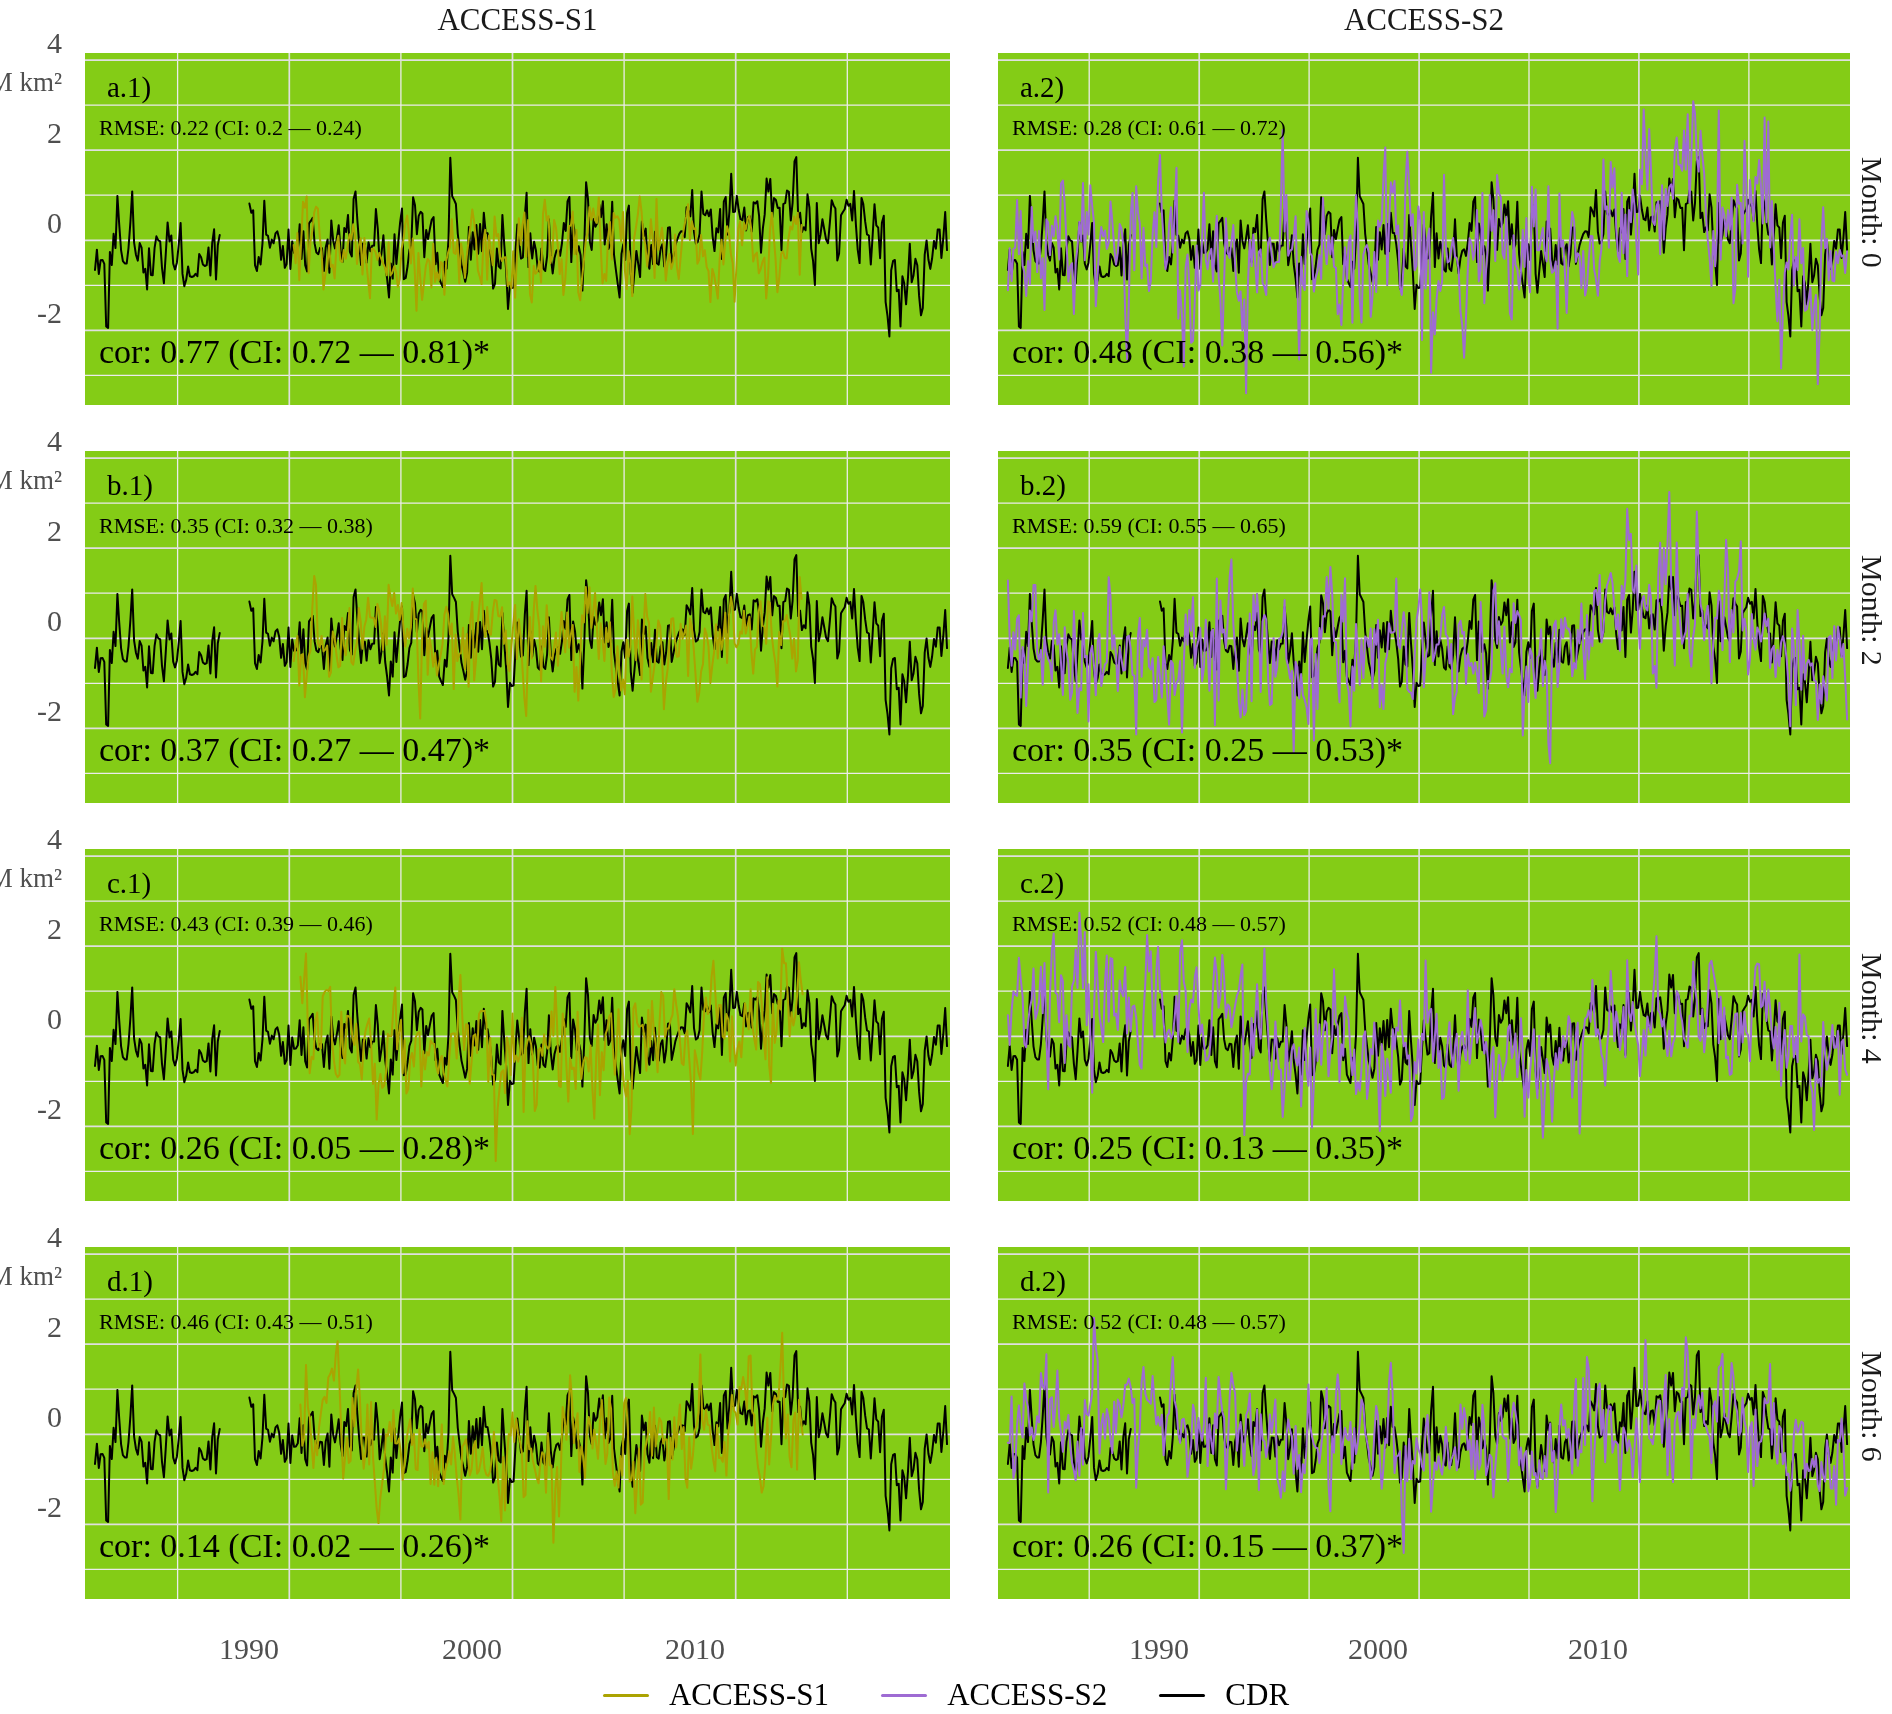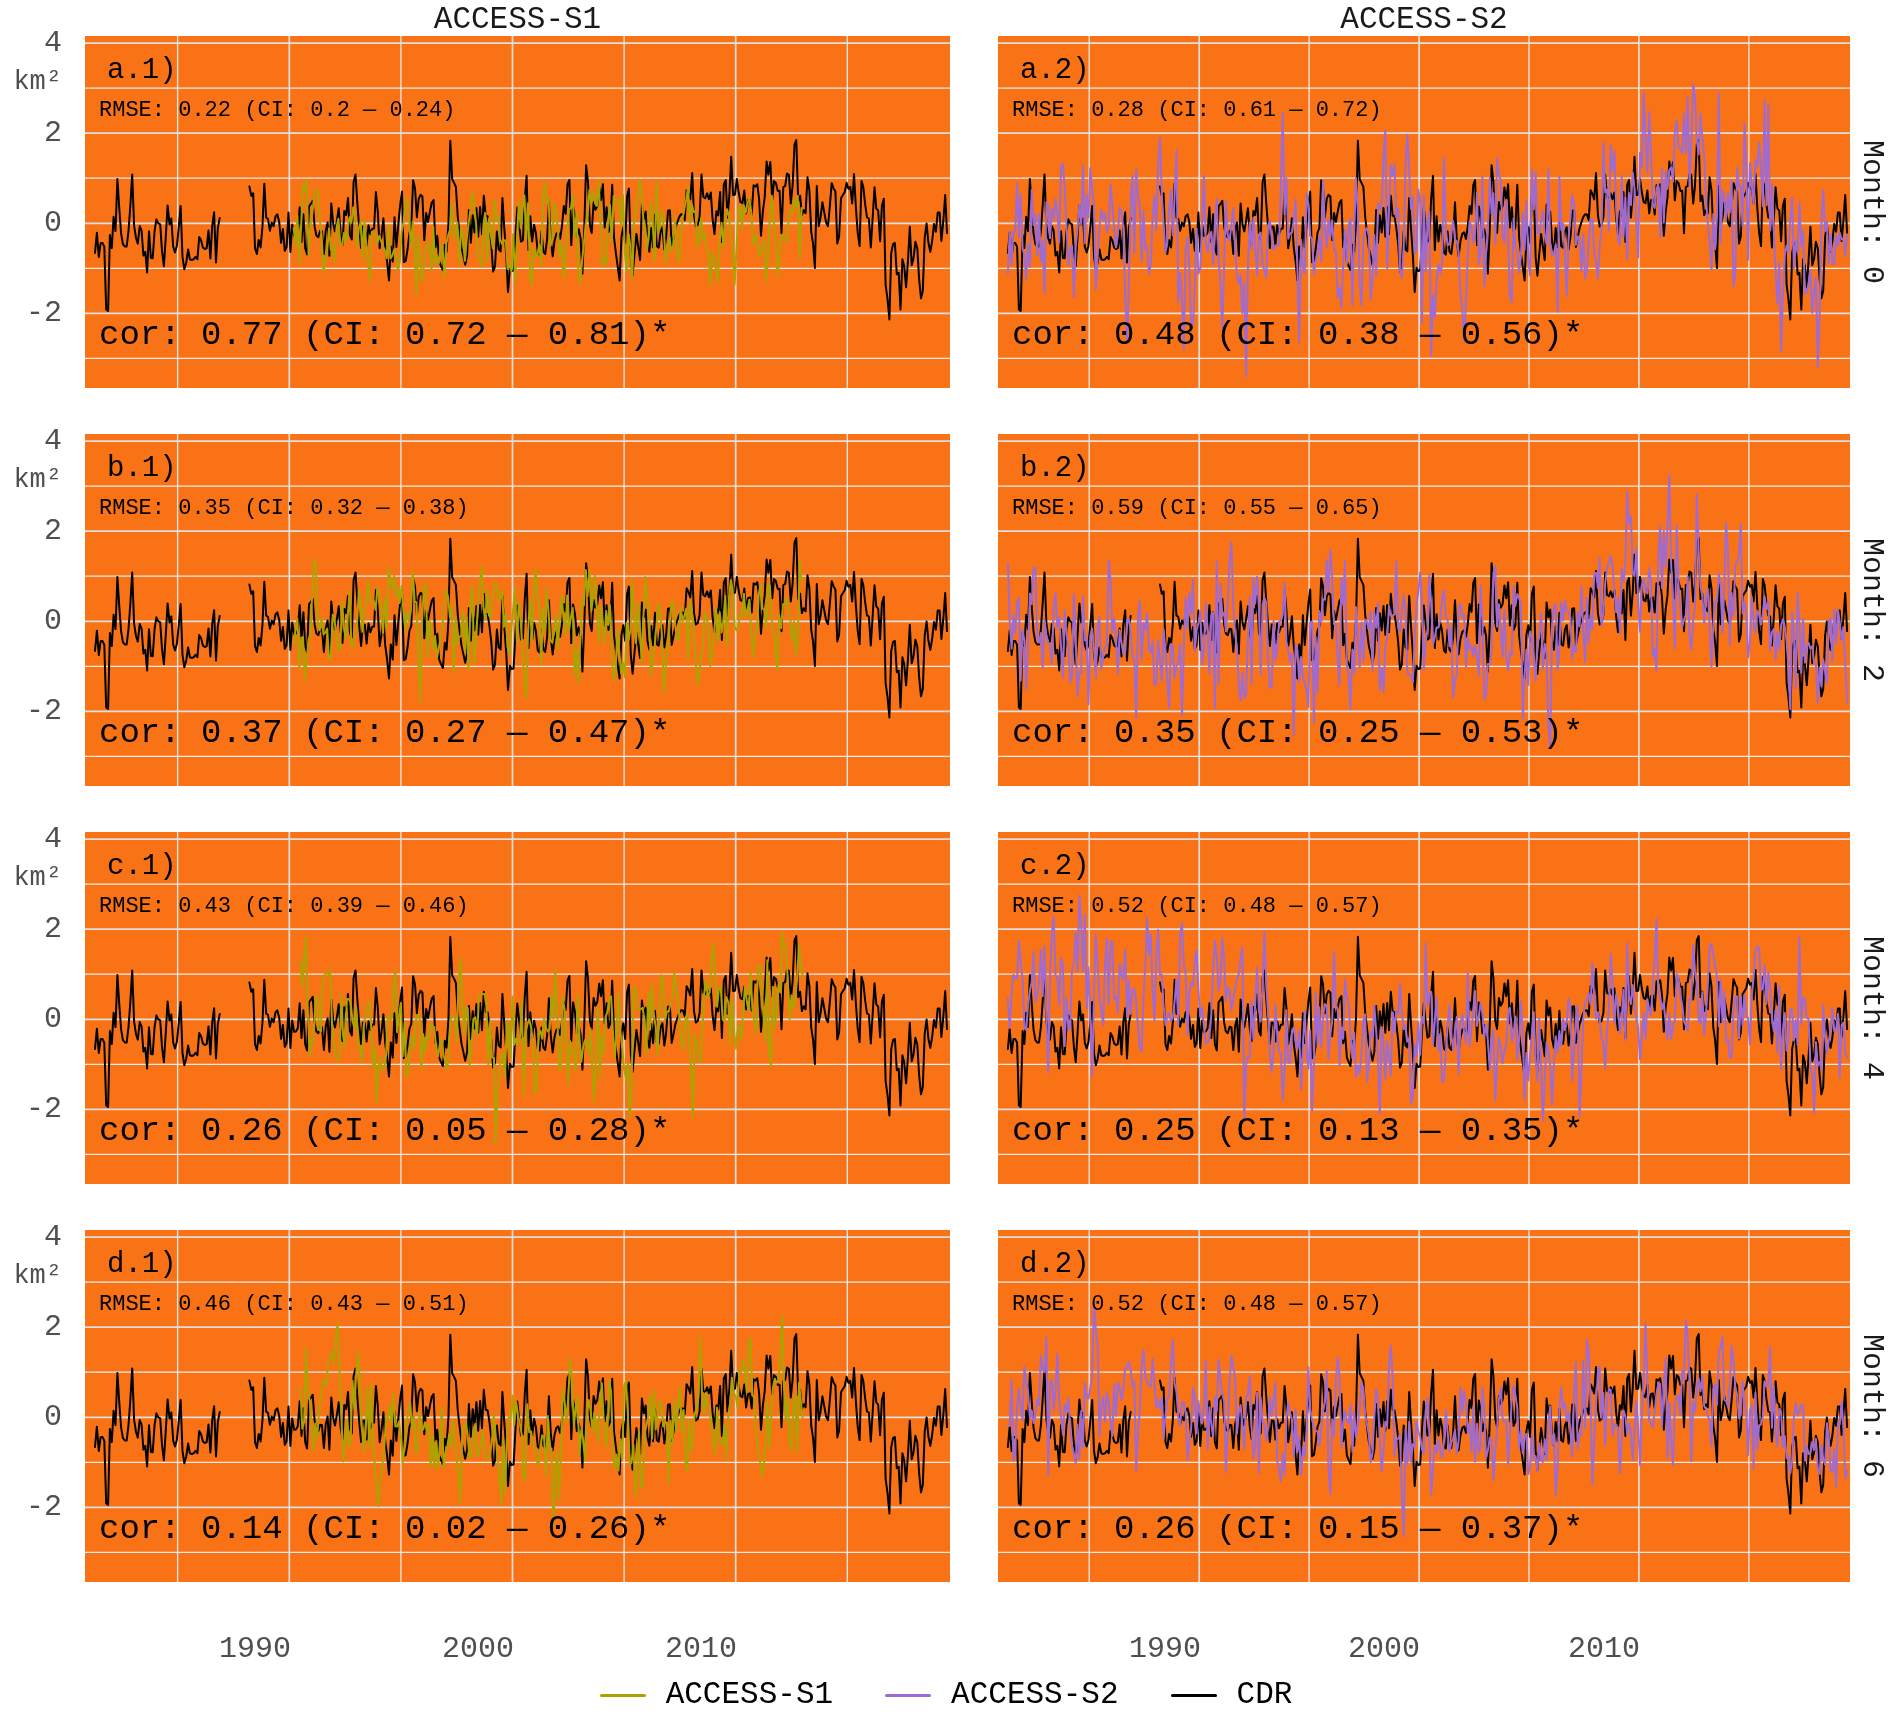--- a/index.html
+++ b/index.html
@@ -1,30 +1,30 @@
 <!DOCTYPE html>
 <html><head>
 <meta charset="utf-8">
 <style>
   html,body{margin:0;padding:0;background:#fff;}
   .figure{position:relative;width:1892px;height:1714px;background:#ffffff;
-          font-family:Liberation Mono, monospace;overflow:hidden;}
+          font-family:Liberation Serif, serif;overflow:hidden;}
   .col-title{position:absolute;top:2px;height:36px;text-align:center;
              font-size:31px;color:#1a1a1a;line-height:36px;}
   .col-title.c1{left:85px;width:865px;}
   .col-title.c2{left:998px;width:852px;}
   .row{position:absolute;left:0;width:1892px;height:352px;}
   .ylabels{position:absolute;left:0;top:0;width:85px;height:352px;}
   .ytick{position:absolute;right:23px;width:60px;text-align:right;
          font-size:30px;color:#4f4f4f;line-height:30px;}
   .ytick.t4{top:-8px;}  .ytick.t2{top:82px;}
   .ytick.t0{top:172px;} .ytick.tm2{top:262px;}
   .ytitle{position:absolute;right:23px;top:31px;width:85px;text-align:right;
           font-size:27px;color:#4f4f4f;}
-  .panel{position:absolute;top:0;height:352px;background:#f97316;}
+  .panel{position:absolute;top:17px;height:352px;background:#84cc16;}
   .panel.pl{left:85px;width:865px;}
   .panel.pr{left:998px;width:852px;}
   .panel svg{position:absolute;left:0;top:0;width:100%;height:100%;display:block;}
   .plabel{position:absolute;left:22px;top:18px;font-size:29px;color:#000;}
   .rmse{position:absolute;left:14px;top:62px;font-size:22px;color:#000;white-space:nowrap;}
   .cor{position:absolute;left:14px;bottom:34px;font-size:34px;color:#000;white-space:nowrap;}
   .strip{position:absolute;left:1852px;top:0;width:40px;height:352px;
          display:flex;align-items:center;justify-content:center;}
   .strip span{writing-mode:vertical-rl;font-size:30px;color:#1a1a1a;white-space:nowrap;}
   .xtick{position:absolute;top:1632px;width:140px;text-align:left;

